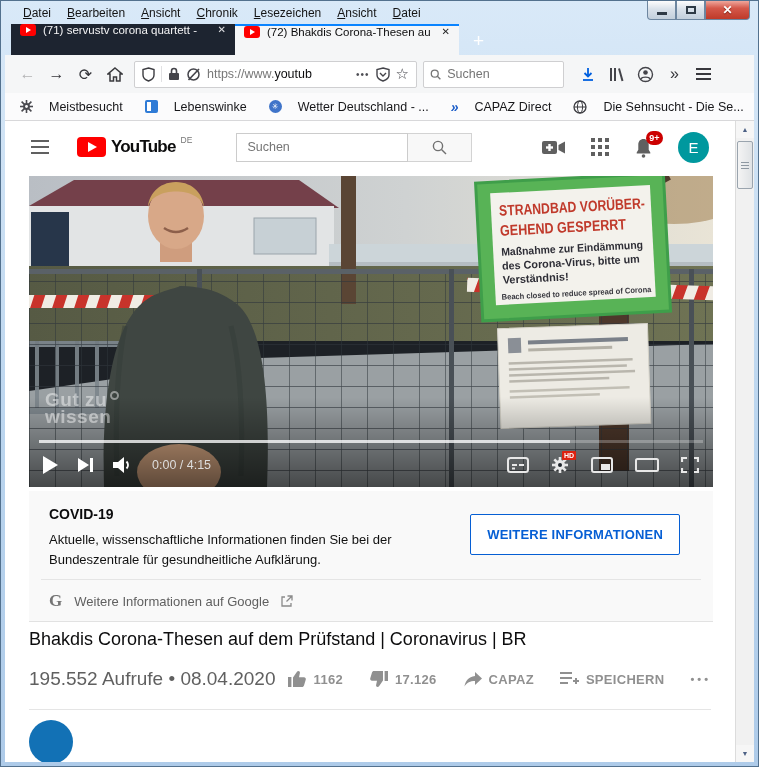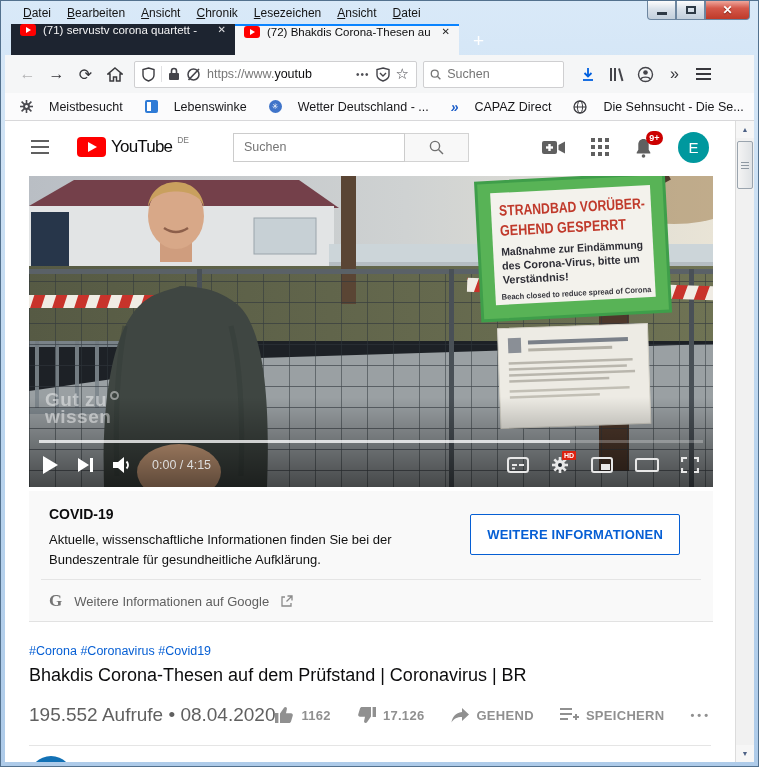--- a/index.html
+++ b/index.html
@@ -69,21 +69,21 @@
   .sb-thumb{position:absolute;left:1px;right:1px;top:20px;height:48px;border:1px solid #9aa4ae;border-radius:2px;
             background:linear-gradient(90deg,#f4f4f4,#dfe2e5);display:flex;flex-direction:column;align-items:center;justify-content:center;gap:2px;}
   .sb-thumb i{width:8px;height:1px;background:#8e98a2;}
   
   .yt-header{height:52px;display:flex;align-items:center;padding:0 26px;}
   .ytham{display:flex;flex-direction:column;gap:4px;margin-right:28px;}
   .ytham span{width:18px;height:2px;background:#606060;}
   .yt-logo{display:flex;align-items:flex-start;gap:5px;}
   .yt-play{width:29px;height:20px;background:var(--youtube-red);border-radius:4px;position:relative;}
   .yt-play::after{content:"";position:absolute;left:11px;top:5px;border-left:9px solid #fff;border-top:5px solid transparent;border-bottom:5px solid transparent;}
-  .yt-word{font-size:17px;font-weight:normal;letter-spacing:-0.8px;color:#0c0c0d;line-height:20px;}
+  .yt-word{font-size:17px;font-weight:bold;letter-spacing:-0.8px;color:#0c0c0d;line-height:20px;}
   .yt-region{font-size:8.5px;color:#777;margin-top:-2px;}
   .ytsearch{margin-left:44px;display:flex;}
   .ytsearch .box{width:172px;height:29px;border:1px solid #ccc;padding:0 10px;display:flex;align-items:center;}
   .ytsearch .btn{width:64px;height:29px;border:1px solid #d3d3d3;border-left:none;background:#f8f8f8;display:flex;align-items:center;justify-content:center;}
   .yt-right{margin-left:auto;display:flex;align-items:center;gap:25px;}
   .bell-wrap{position:relative;}
   .badge{position:absolute;top:-6px;right:-10px;background:var(--badge-red);color:#fff;font-size:9px;font-weight:bold;
          min-width:17px;height:14px;border-radius:7px;display:flex;align-items:center;justify-content:center;padding:0 2px;}
   .avatar{width:31px;height:31px;border-radius:50%;background:var(--avatar-teal);color:#fff;font-size:15px;
           display:flex;align-items:center;justify-content:center;}
@@ -485,21 +485,20 @@
         <div class="covid-sep"></div>
         <div class="google-line">
           <span class="g-ico">G</span>
           <span>Weitere Informationen auf Google</span>
           <svg width="12" height="12" viewBox="0 0 12 12">
               <path d="M4 2 H1 v9 h9 V8 M6.5 1 H11 V5.5 M11 1 L5.5 6.5" fill="none" stroke="#8a8a8a" stroke-width="1.3"></path>
             </svg>
         </div>
       </div>
 
-      <div class="hashtags">#Corona #Coronavirus #Covid19</div>
       <div class="vtitle">Bhakdis Corona-Thesen auf dem Prüfstand | Coronavirus | BR</div>
       <div class="meta-row">
         <span class="stats">195.552 Aufrufe • 08.04.2020</span>
         <div class="actions">
           <span class="act">
             <svg width="19" height="18" viewBox="0 0 19 18">
                 <rect x="0" y="7" width="3.4" height="10" fill="#909090"></rect>
                 <path d="M5 17 h9 c1 0 1.8-.6 2-1.5 l1.8-6 c.3-1.2-.6-2.3-1.8-2.3 h-5 l.9-4.2 C12.2 1.9 11.3 1 10.3 1 c-.5 0-1 .3-1.3.7 L5 7.5 Z" fill="#909090"></path>
               </svg>
             <span>1162</span>
@@ -508,21 +507,21 @@
             <svg width="19" height="18" viewBox="0 0 19 18" style="transform:rotate(180deg)">
                 <rect x="0" y="7" width="3.4" height="10" fill="#909090"></rect>
                 <path d="M5 17 h9 c1 0 1.8-.6 2-1.5 l1.8-6 c.3-1.2-.6-2.3-1.8-2.3 h-5 l.9-4.2 C12.2 1.9 11.3 1 10.3 1 c-.5 0-1 .3-1.3.7 L5 7.5 Z" fill="#909090"></path>
               </svg>
             <span>17.126</span>
           </span>
           <span class="act">
             <svg width="19" height="17" viewBox="0 0 19 17">
                 <path d="M12 5 V1 l7 6.5 L12 14 v-4 C7 10 4 11.5 1.5 15.5 2.3 10 5.5 5.8 12 5 Z" fill="#909090"></path>
               </svg>
-            <span>GEHEND</span>
+            <span>CAPAZ</span>
           </span>
           <span class="act">
             <svg width="19" height="16" viewBox="0 0 19 16">
                 <g fill="#909090">
                   <rect x="0" y="1" width="12" height="2"></rect>
                   <rect x="0" y="6" width="12" height="2"></rect>
                   <rect x="0" y="11" width="8" height="2"></rect>
                   <rect x="13" y="9" width="6" height="2"></rect>
                   <rect x="15" y="7" width="2" height="6"></rect>
                 </g>

